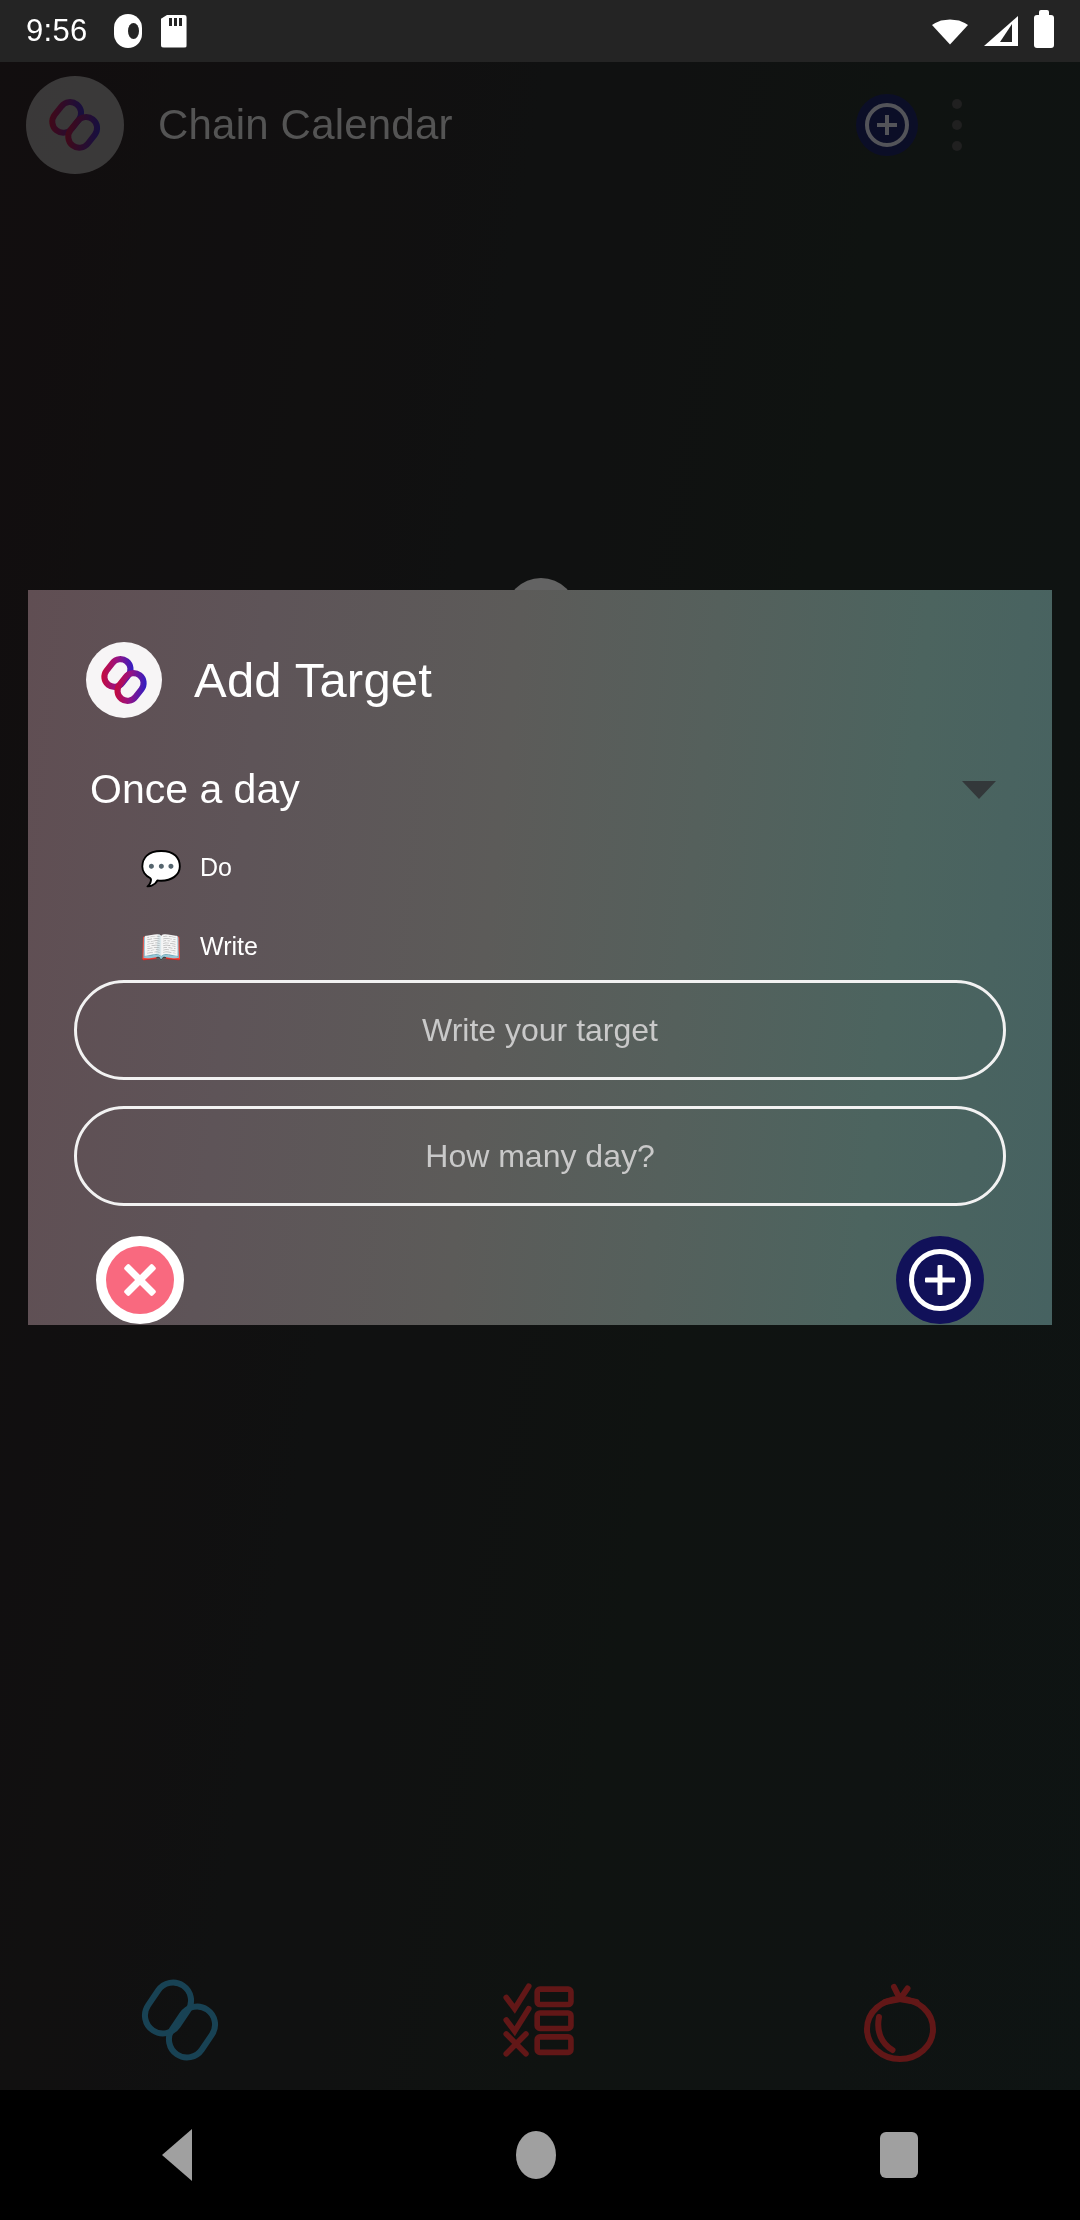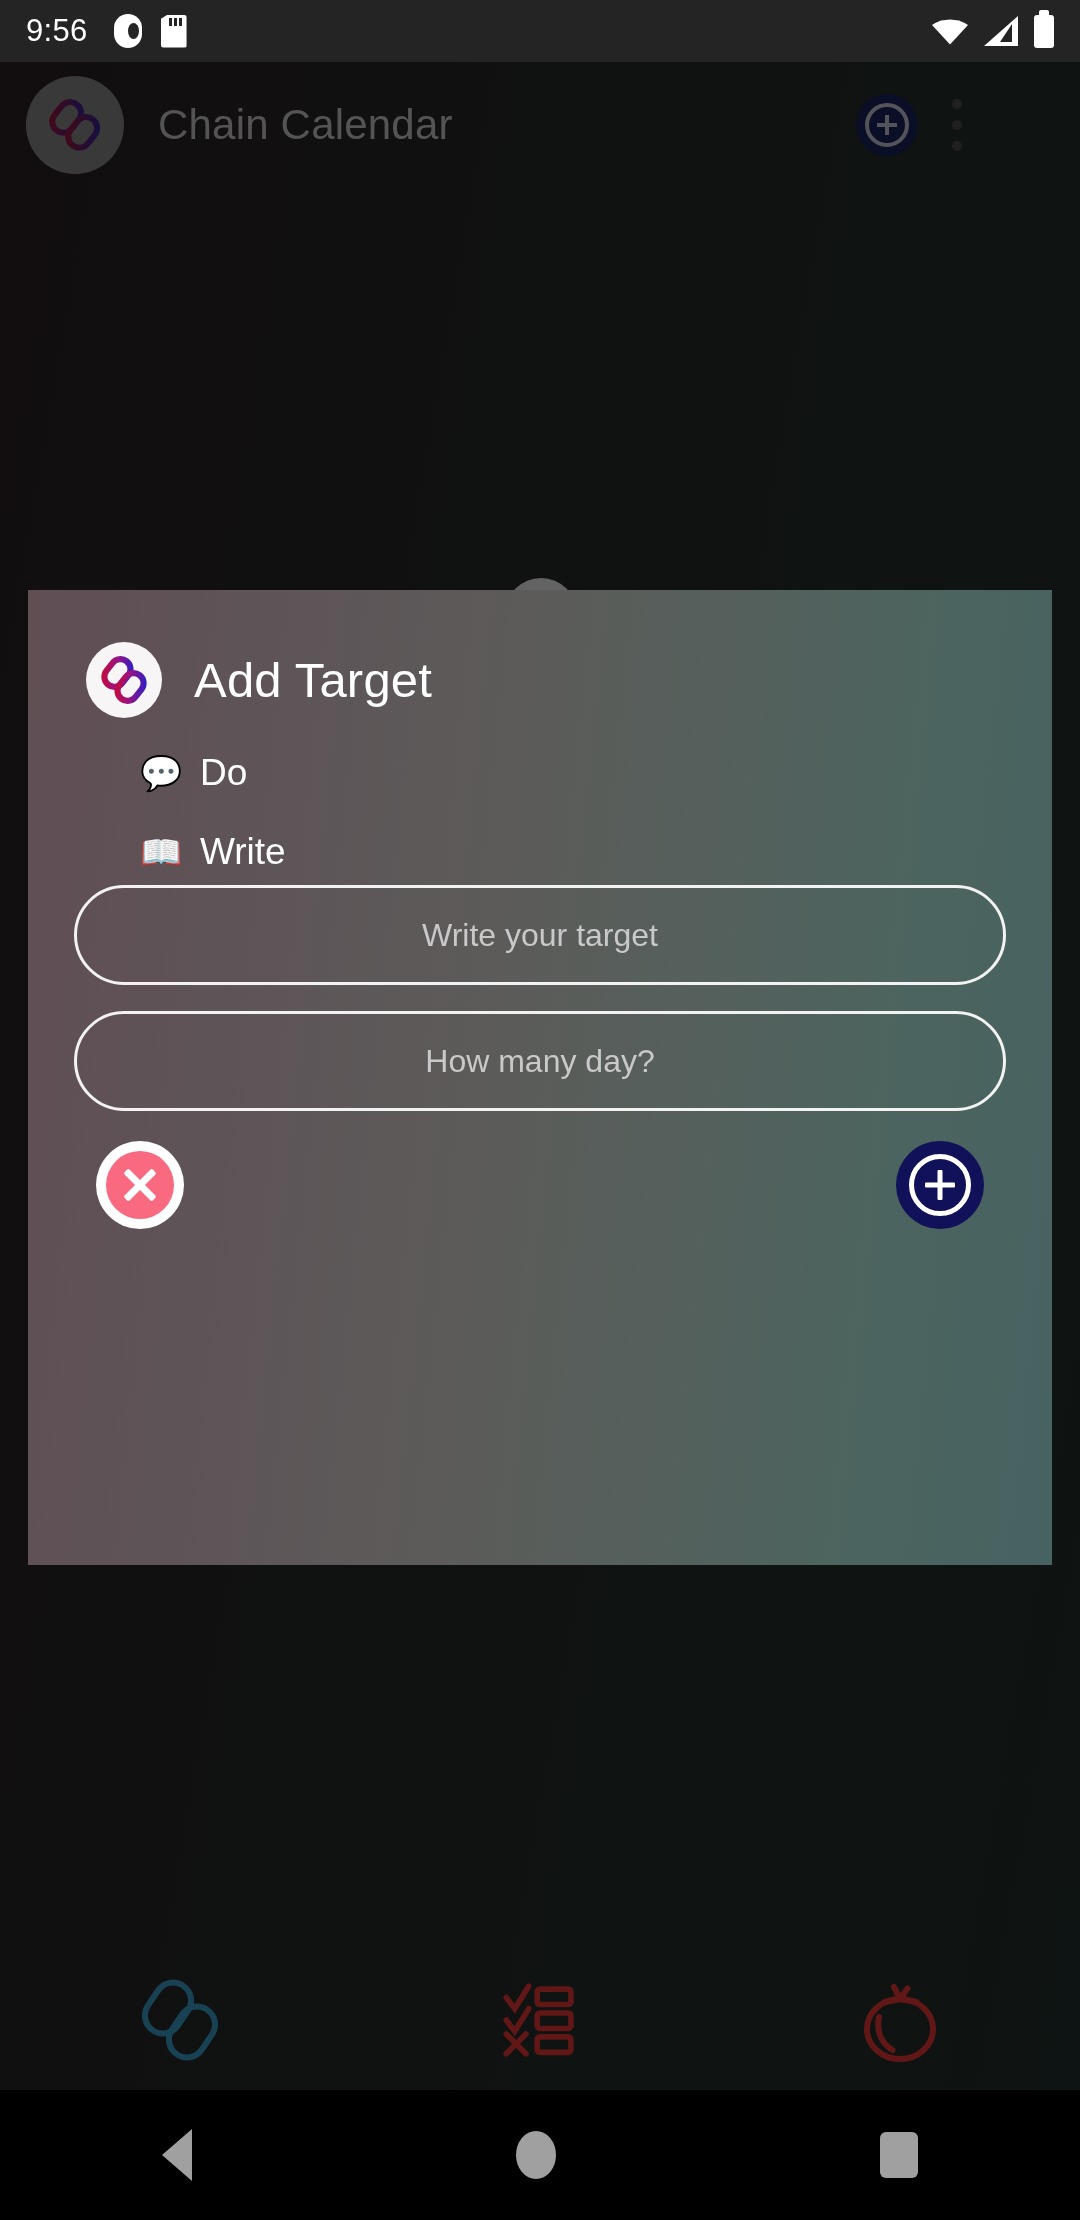--- a/index.html
+++ b/index.html
@@ -142,21 +142,21 @@
   
   #scrim{
     position:absolute; inset:62px 0 0 0;
     background:rgba(0,0,0,.46);
     z-index:20;
   }
 
   
   #dialog{
     position:absolute;
-    left:28px; top:590px; width:1024px; height:975px;
+    left:28px; top:590px; width:1024px; height:735px;
     background:linear-gradient(96deg,#604e53 0%, #5e5458 22%, #5c5b59 45%, #55605c 63%, #4c645f 82%, #466261 100%);
     z-index:30;
     padding:0;
     overflow:hidden;
   }
 
   #dialog-header{
     display:flex; align-items:center;
     padding:52px 0 0 58px;
   }
@@ -192,21 +192,21 @@
   }
   .preset-item{
     display:flex; align-items:center;
     height:57px;
     margin-bottom:22px;
   }
   .preset-emoji{
     font-size:34px; width:48px; line-height:1;
     font-family:"DejaVu Sans", sans-serif;
   }
-  .preset-label{ color:#ffffff; font-size:37px; margin-left:12px;text-align:right; }
+  .preset-label{ color:#ffffff; font-size:25px; margin-left:12px;text-align:right; }
 
   
   #fields{ padding:0 46px; margin-top:16px; }
   .field{
     height:100px;
     border:3px solid #f2f2f2;
     border-radius:52px;
     display:flex;align-items:center;justify-content:center;
     margin-bottom:26px;
     background:transparent;
@@ -339,20 +339,24 @@
           </defs>
           <g fill="none" stroke="url(#gDlg)" stroke-width="7" stroke-linecap="round">
             <rect x="13" y="7" width="23" height="34" rx="11.5" transform="rotate(38 24.5 24)"></rect>
             <rect x="28" y="23" width="23" height="34" rx="11.5" transform="rotate(38 39.5 40)"></rect>
           </g>
         </svg>
       </div>
       <div id="dialog-title">Add Target</div>
     </div>
 
+    <div id="spinner-row">
+      <div id="spinner-value">Once a day</div>
+      <div id="spinner-caret"></div>
+    </div>
 
     <div id="preset-list">
       <div class="preset-item">
         <span class="preset-emoji">💬</span>
         <span class="preset-label">Do</span>
       </div>
       <div class="preset-item">
         <span class="preset-emoji">📖</span>
         <span class="preset-label">Write</span>
       </div>

